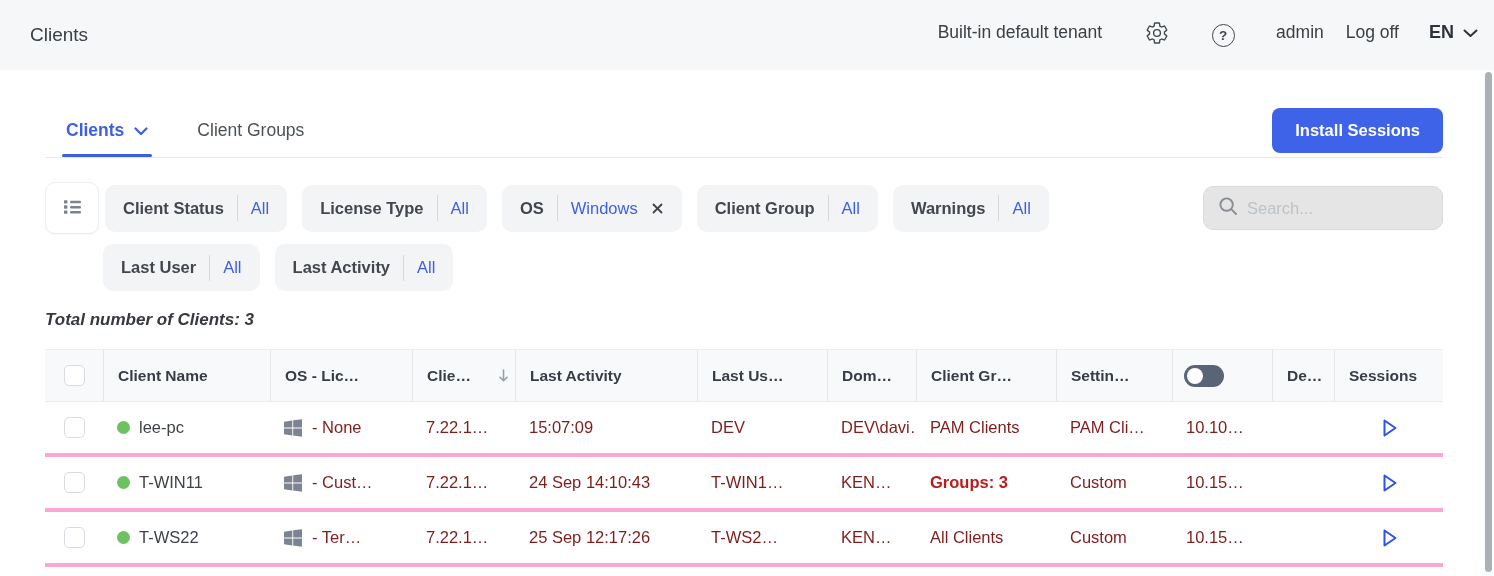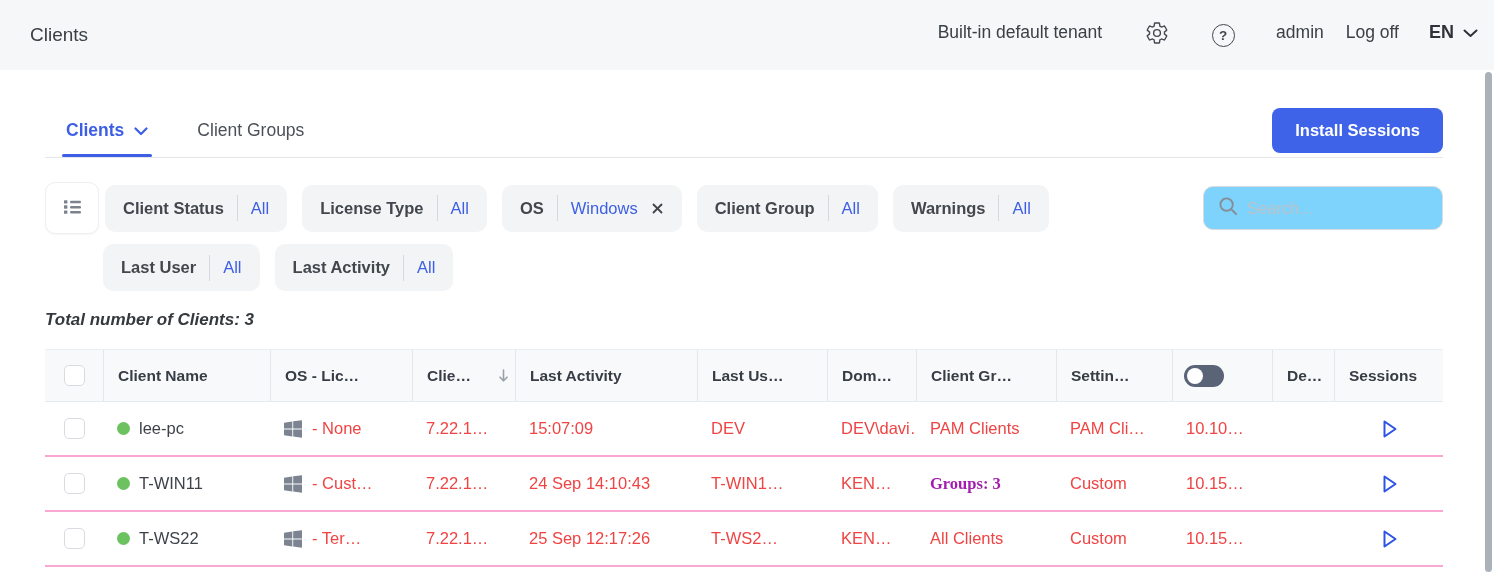--- a/index.html
+++ b/index.html
@@ -44,43 +44,43 @@
     box-shadow:0 1px 2px rgba(0,0,0,0.04); }
   .chips { display:flex; gap:15px; align-items:center;justify-content:space-between; }
   .chip { height:47px; background:#f3f4f6; border-radius:10px; display:flex; align-items:center;
     padding:0 18px; cursor:pointer; }
   .chip-label { font-size:16.5px; font-weight:600; color:#42474e; white-space:nowrap; }
   .chip-divider { width:1px; height:26px; background:#d5d9de; margin:0 13px; }
   .chip-value { font-size:16.5px; font-weight:400; color:#3d5fe5; white-space:nowrap; }
   .chip-close { display:flex; align-items:center; margin-left:13px; cursor:pointer; }
   .filter-row2 { margin-top:10px; padding-left:58px; display:flex; gap:15px; }
   .search-box { margin-left:auto; width:240px; height:44px; border:1px solid #d8dbdf; border-radius:10px;
-    display:flex; align-items:center; padding:0 12px 0 14px; background:#7dd3fc; align-self:flex-start; margin-top:4px; }
+    display:flex; align-items:center; padding:0 12px 0 14px; background:#e5e5e5; align-self:flex-start; margin-top:4px; }
   .search-box input { border:none; outline:none; flex:1; margin-left:9px; font-size:16.5px;
     color:#3a4045; font-family:inherit; background:transparent; }
   .search-box input::placeholder { color:#bcc2c9; }
 
   
   .summary { margin-top:19px; font-size:17px; font-weight:700; color:#35393e;font-style:italic; }
 
   
   .table { margin-top:19px; border-top:1px solid #eceef1; }
   .trow { display:grid;
     grid-template-columns:58px 167px 142px 103px 182px 130px 89px 140px 116px 100px 62px 109px; }
   .thead { height:52px; background:#f8f9fb; border-bottom:1px solid #e7eaed; }
   .thead .cell { border-left:1px solid #e4e7ea; font-weight:700; font-size:15.5px; color:#363d45; }
   .thead .cell:first-child { border-left:none; }
-  .tbody-row { height:55px; border-bottom:2px solid #f9a8d4; background:#fff; }
+  .tbody-row { height:55px; border-bottom:4px solid #f9a8d4; background:#fff; }
   .cell { display:flex; align-items:center; padding-left:14px; overflow:hidden; white-space:nowrap; }
   .cell-check { justify-content:center; padding-left:0; }
   .cell-sessions { justify-content:center; padding-left:0; }
   .cell-toggle { padding-left:11px; }
-  .cell-text { font-size:16.5px; color:#ef4444; }
+  .cell-text { font-size:16.5px; color:#7f1d1d; }
   .name-text { font-size:16.5px; color:#3e434a; }
-  .cell-strong { font-weight:700; color:#a21caf;font-family:Liberation Serif, serif; }
+  .cell-strong { font-weight:700; color:#b91c1c; }
   .sort-icon { margin-left:26px; display:flex; align-items:center; }
 
   .checkbox { width:21px; height:21px; background:#fff; border:1.5px solid #d8dce1; border-radius:5px;
     cursor:pointer; }
   .status-dot { width:13px; height:13px; border-radius:50%; background:#6cc161; margin-right:9px; flex:none; }
   .win-icon { margin-right:10px; display:flex; flex:none; }
   .toggle { width:40px; height:22px; border-radius:11px; background:#5a6477; position:relative; cursor:pointer; }
   .toggle-knob { position:absolute; left:3px; top:3px; width:16px; height:16px; border-radius:50%; background:#fff; }
   .play-btn { display:flex; align-items:center; justify-content:center; cursor:pointer; }
 

